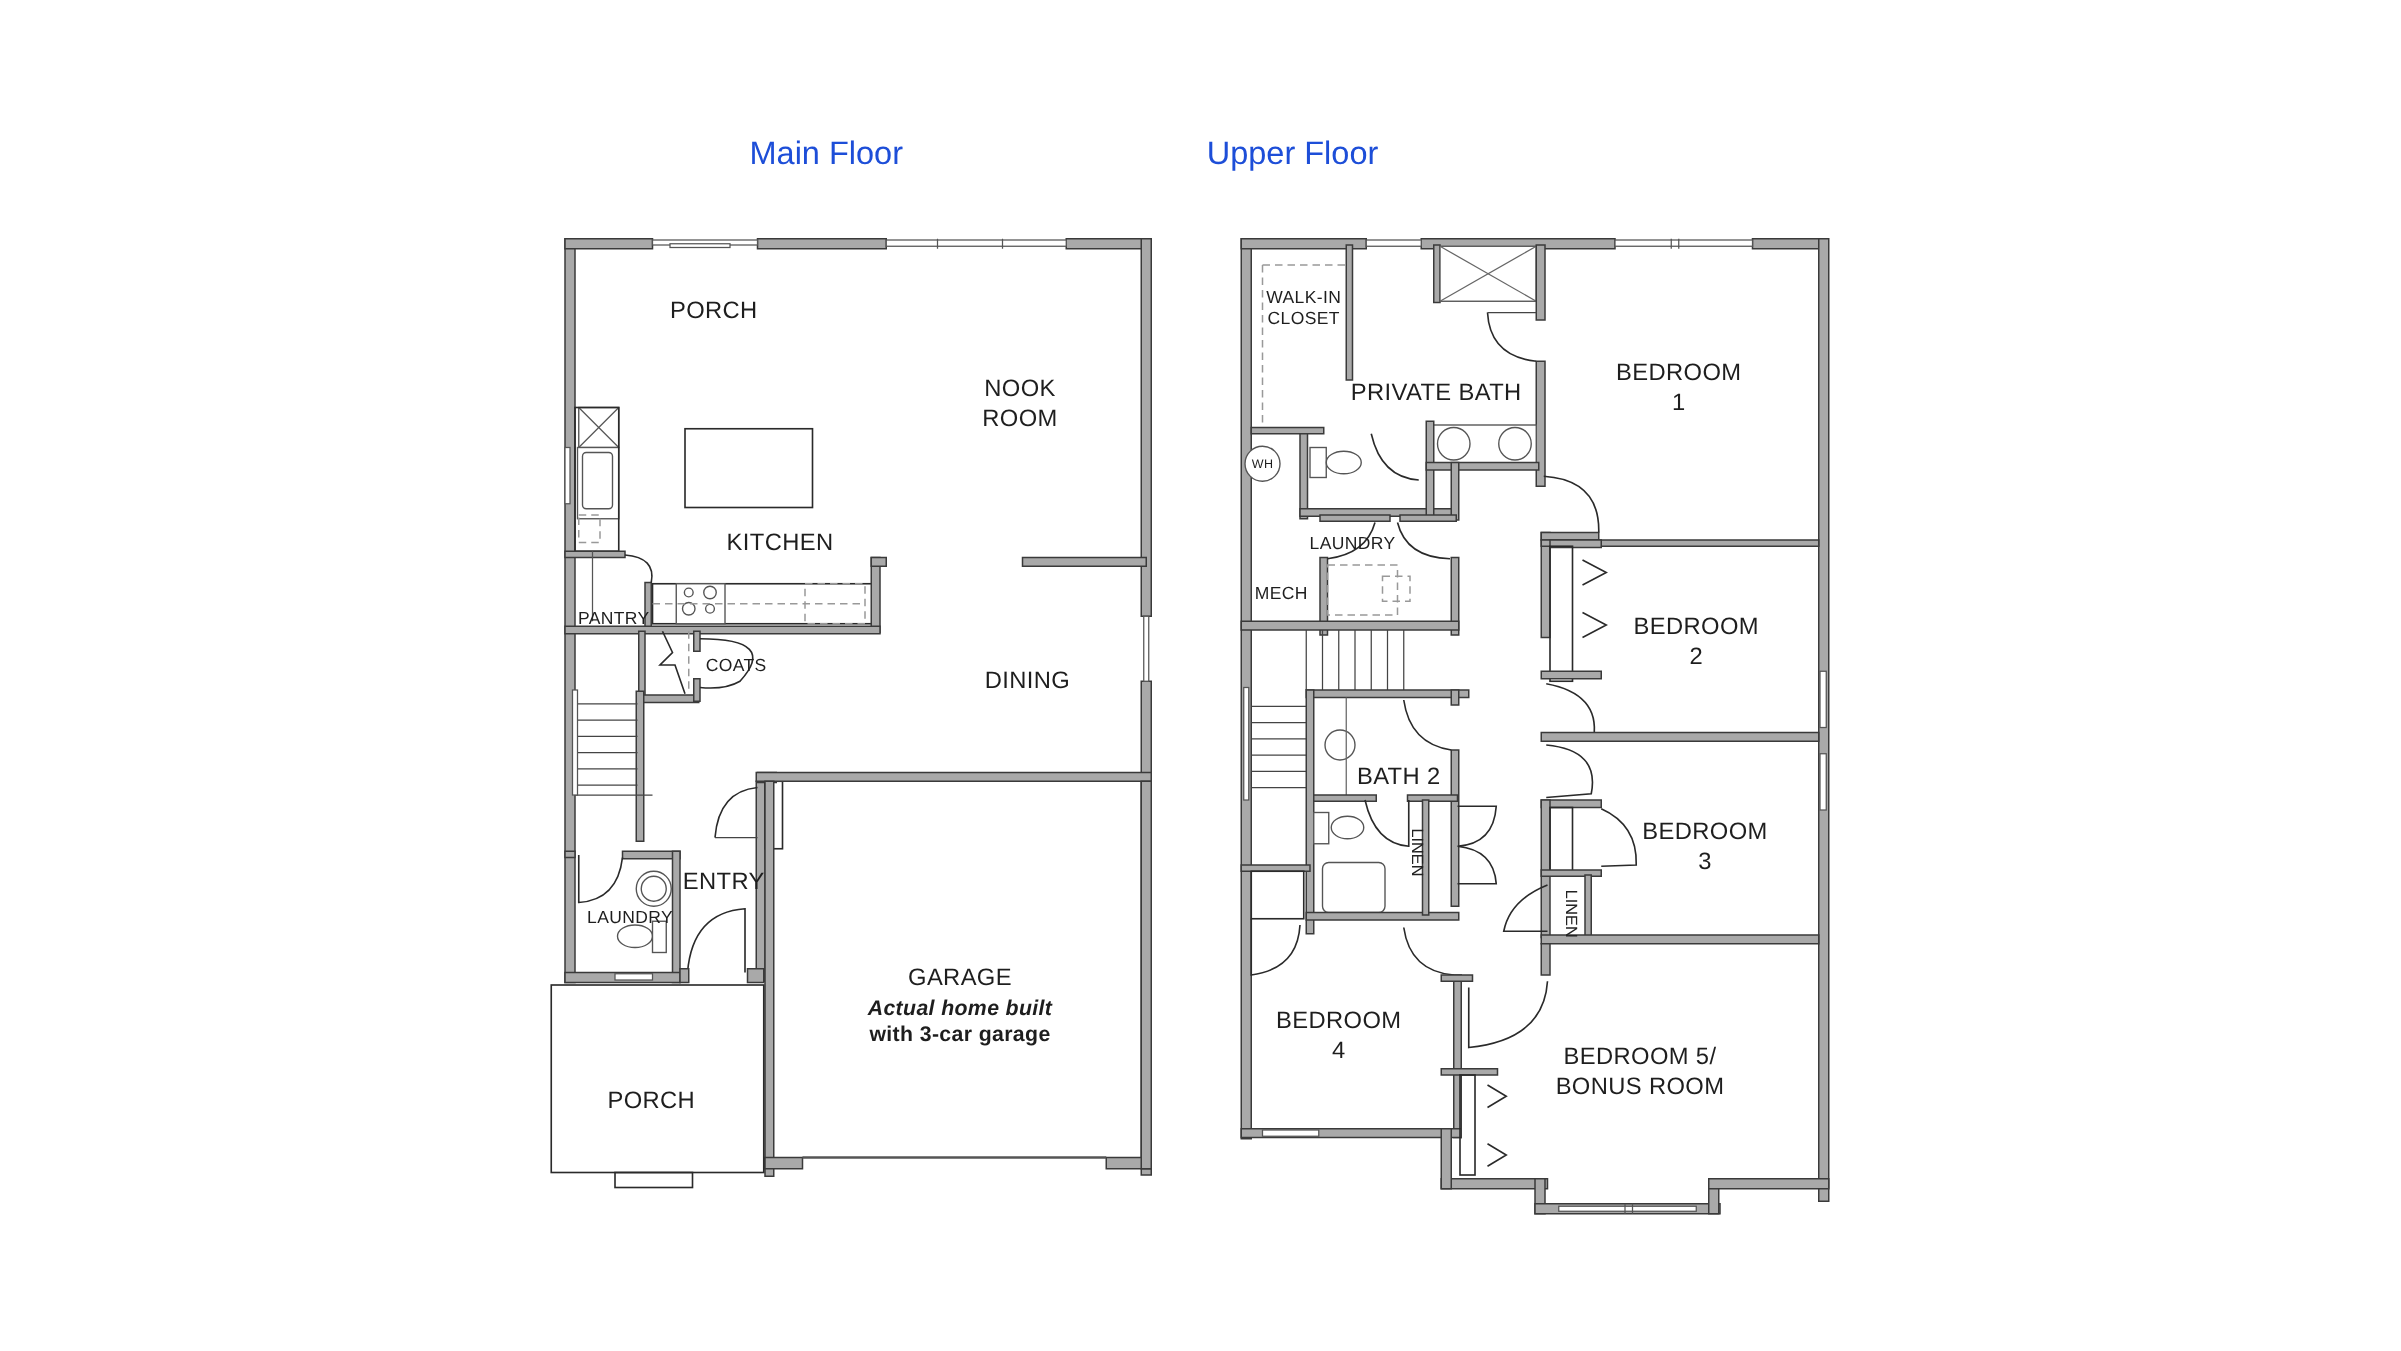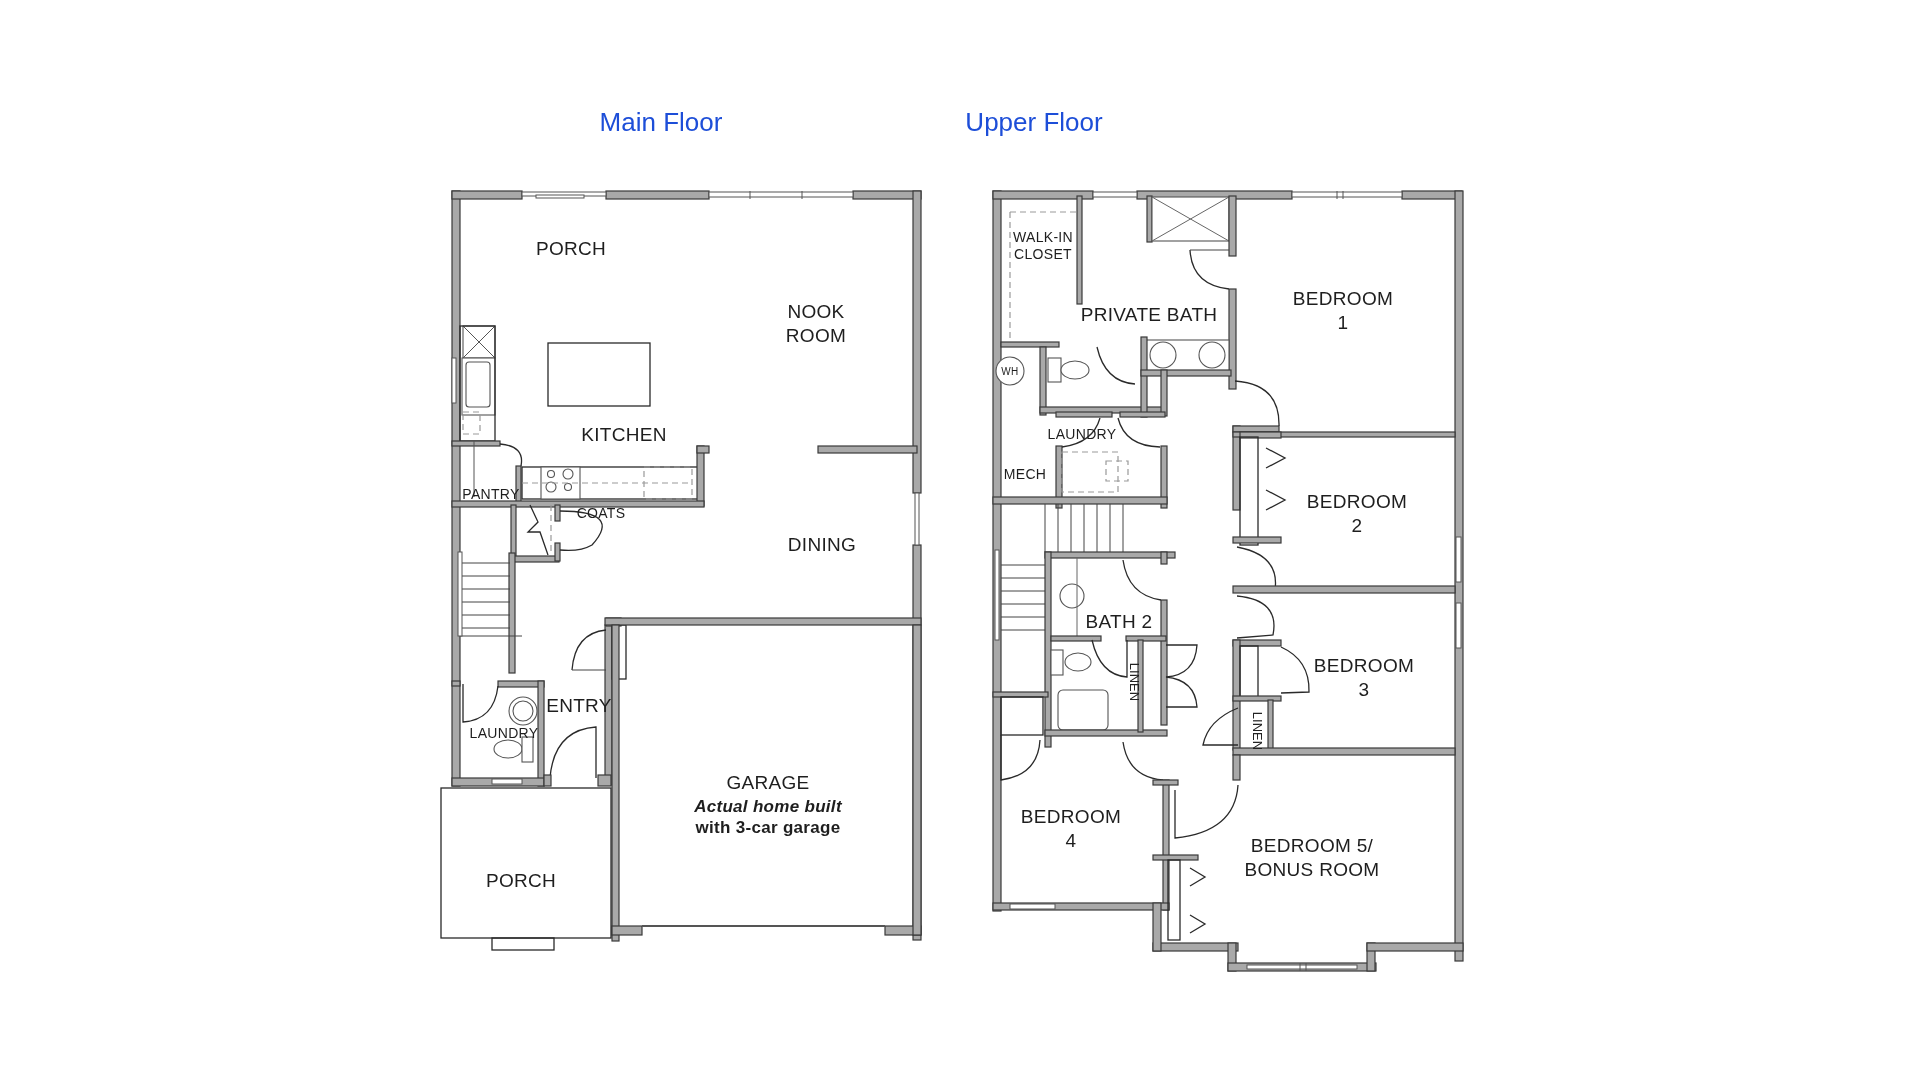--- a/index.html
+++ b/index.html
@@ -255,21 +255,21 @@
 </svg>
 
 <div class="title" style="left:661px; top:107px;">Main Floor</div>
 <div class="title" style="left:1034px; top:107px;">Upper Floor</div>
 
 <div class="lbl" style="left:571px; top:237px;">PORCH</div>
 <div class="lbl" style="left:816px; top:300px;">NOOK</div>
 <div class="lbl" style="left:816px; top:324px;">ROOM</div>
 <div class="lbl" style="left:600px; top:423px;margin-left:24px;">KITCHEN</div>
 <div class="lbl sm" style="left:491px; top:486px;">PANTRY</div>
-<div class="lbl sm" style="left:589px; top:505px;margin-left:12px;">COATS</div>
+<div class="lbl sm" style="left:589px; top:524px;">COATS</div>
 <div class="lbl" style="left:822px; top:533px;">DINING</div>
 <div class="lbl" style="left:579px; top:694px;">ENTRY</div>
 <div class="lbl sm" style="left:504px; top:725px;">LAUNDRY</div>
 <div class="lbl" style="left:521px; top:869px;">PORCH</div>
 <div class="lbl" style="left:768px; top:771px;">GARAGE</div>
 <div class="lbl bold" style="left:768px; top:796px;font-style:italic;">Actual home built</div>
 <div class="lbl bold" style="left:768px; top:817px;">with 3-car garage</div>
 
 <div class="lbl sm" style="left:1043px; top:229px;">WALK-IN</div>
 <div class="lbl sm" style="left:1043px; top:246px;">CLOSET</div>

